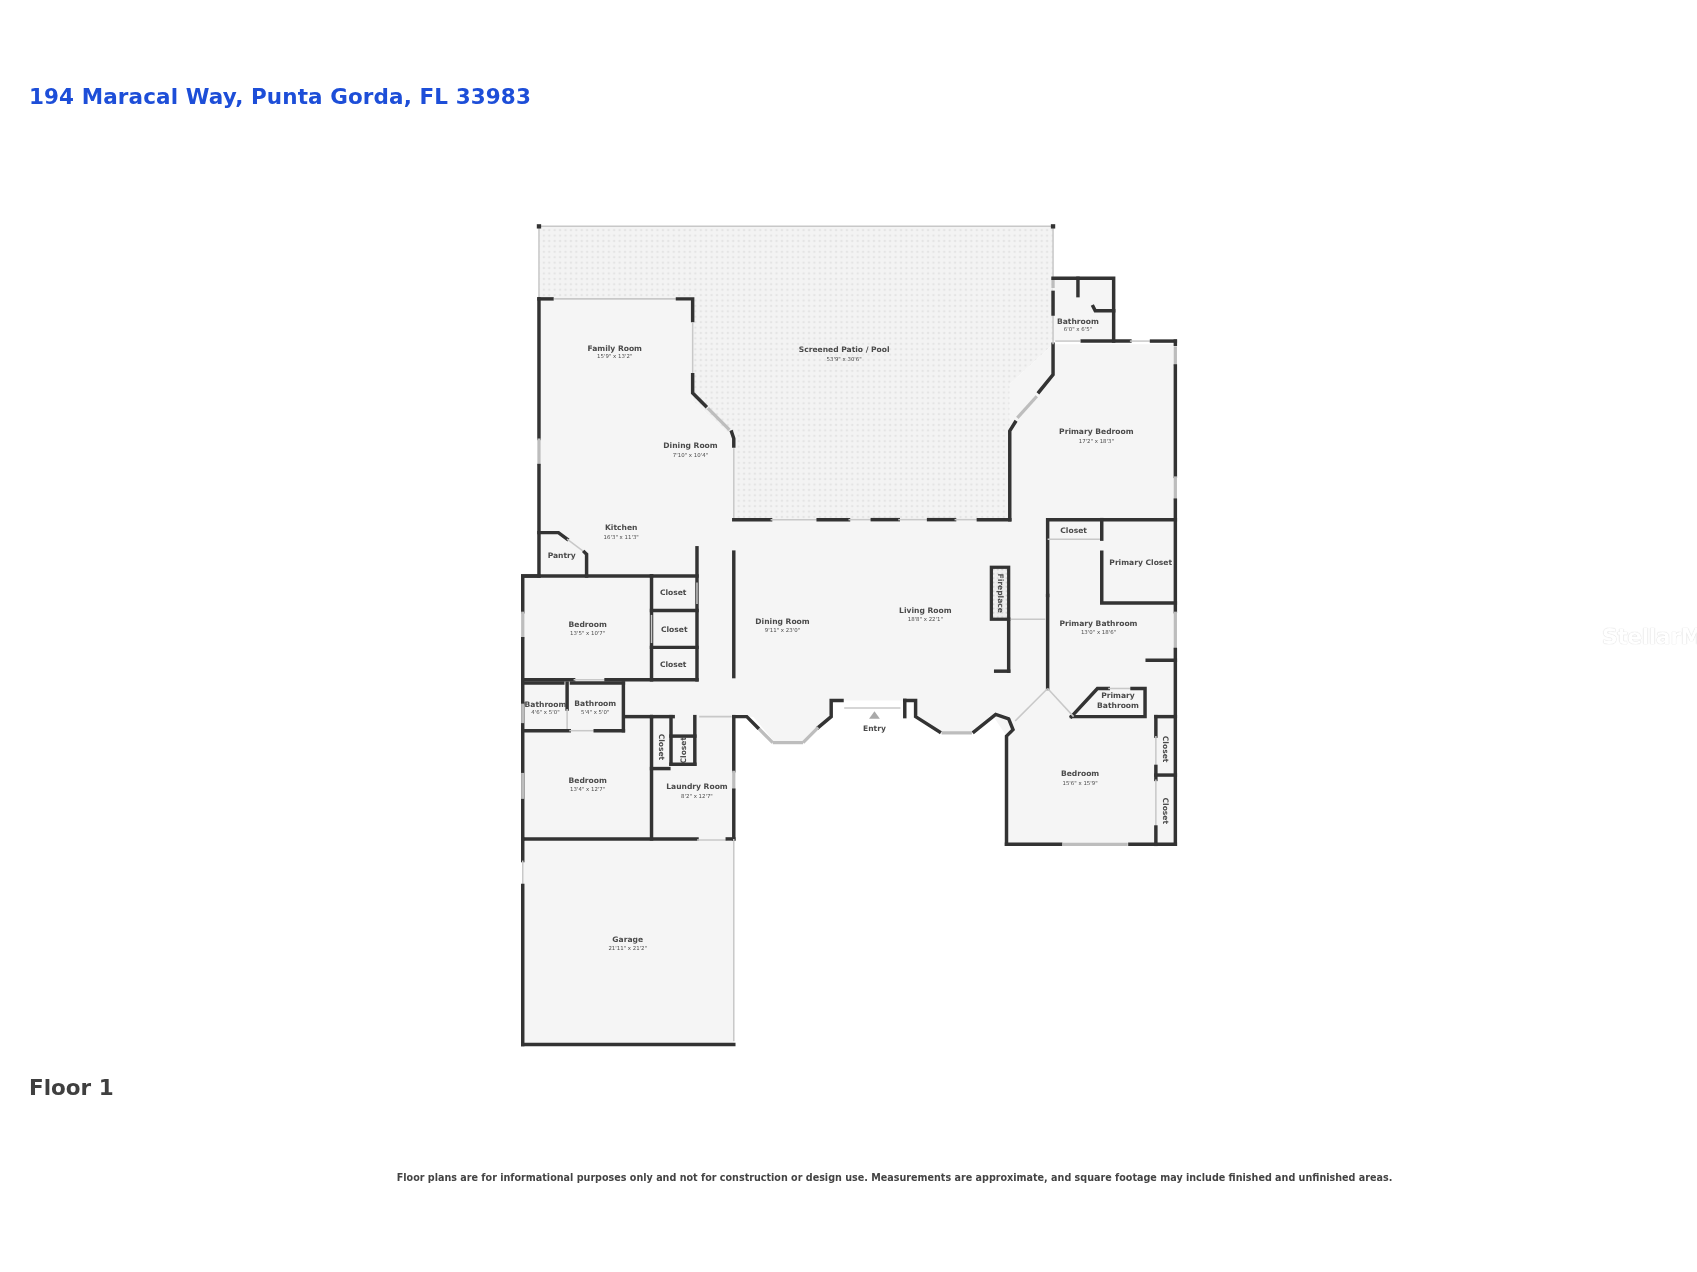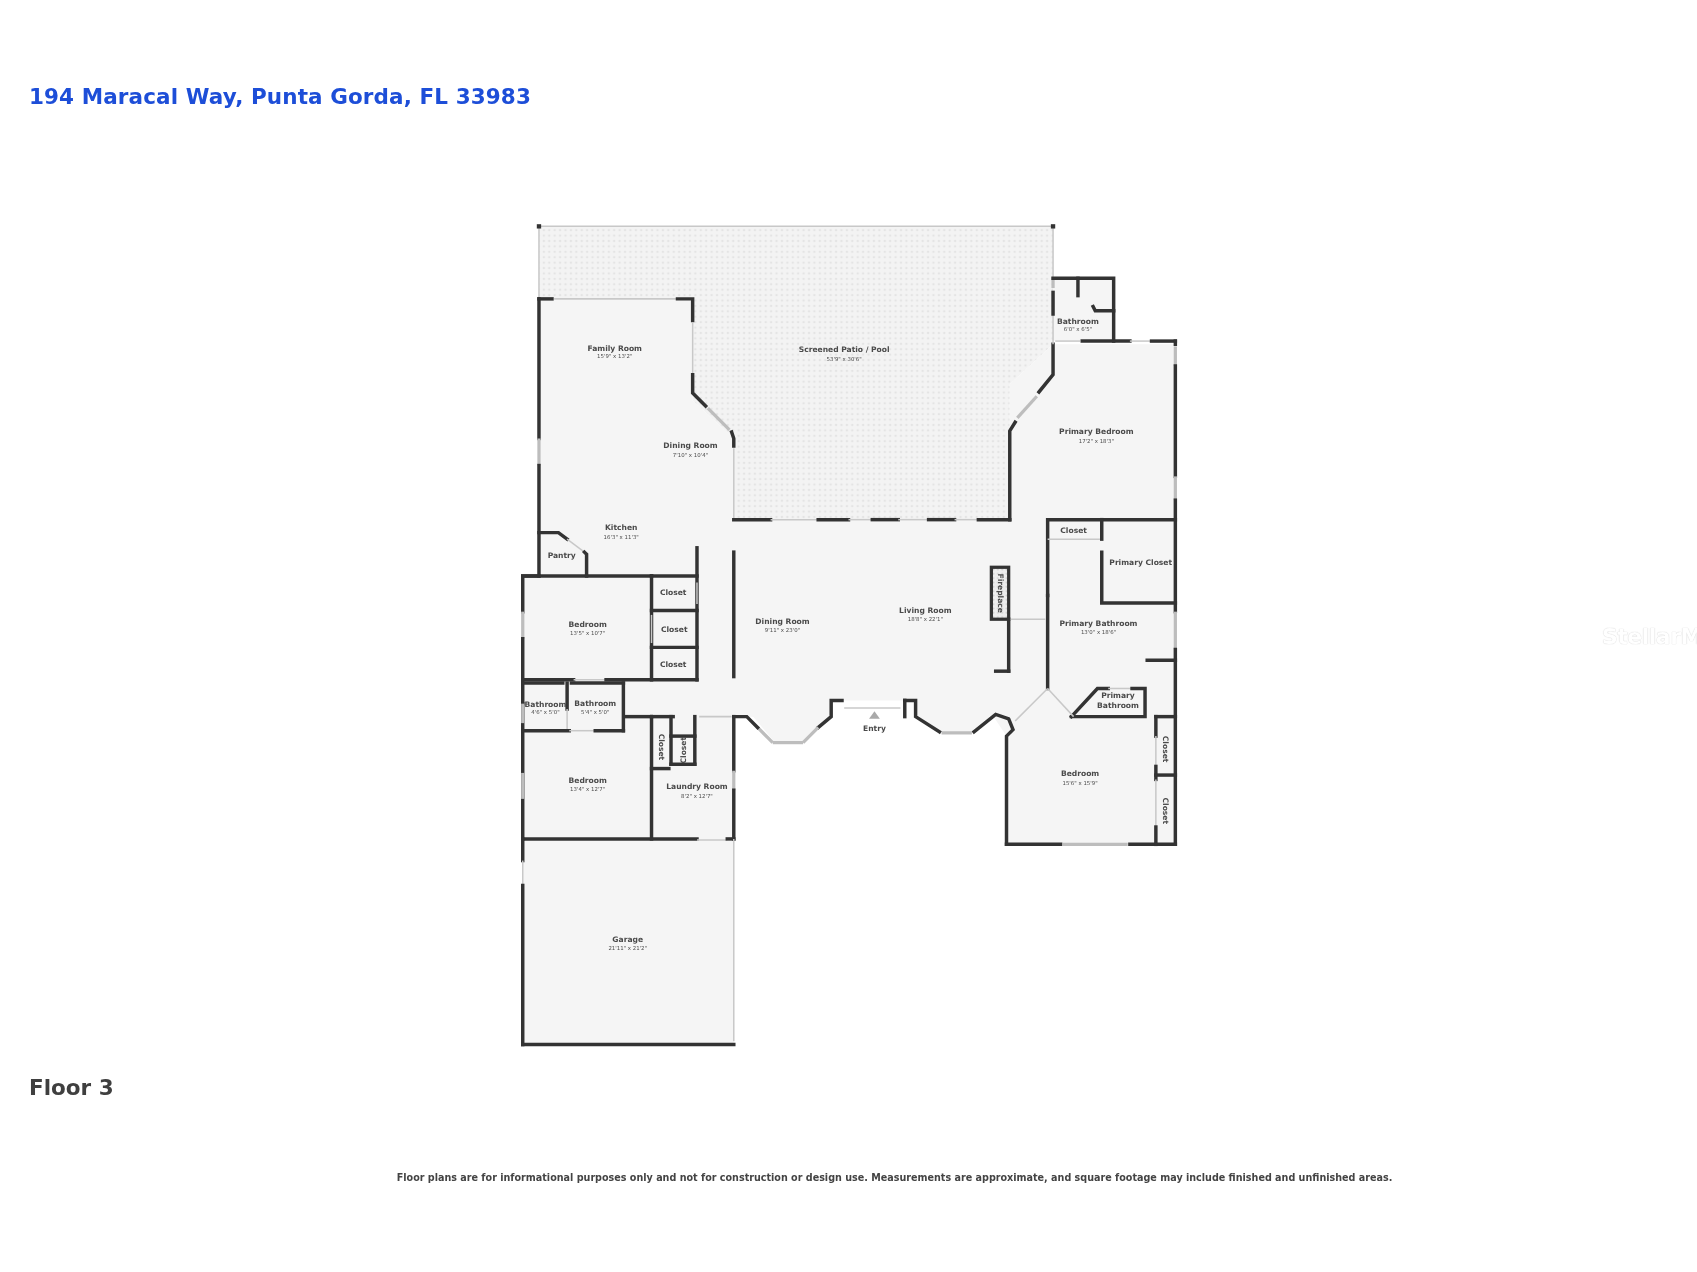--- a/index.html
+++ b/index.html
@@ -298,14 +298,14 @@
   </g>
   <g>
     <text class="rname" transform="translate(1075,692) rotate(90)" text-anchor="middle">Closet</text>
   </g>
   <g>
     <text class="rname" transform="translate(1075,749) rotate(90)" text-anchor="middle">Closet</text>
   </g>
 </svg>
 
 <div class="watermark">StellarMLS</div>
-<div class="floor-label">Floor 3</div>
+<div class="floor-label">Floor 1</div>
 <div class="disclaimer">Floor plans are for informational purposes only and not for construction or design use. Measurements are approximate, and square footage may include finished and unfinished areas.</div>
 
 </body></html>

